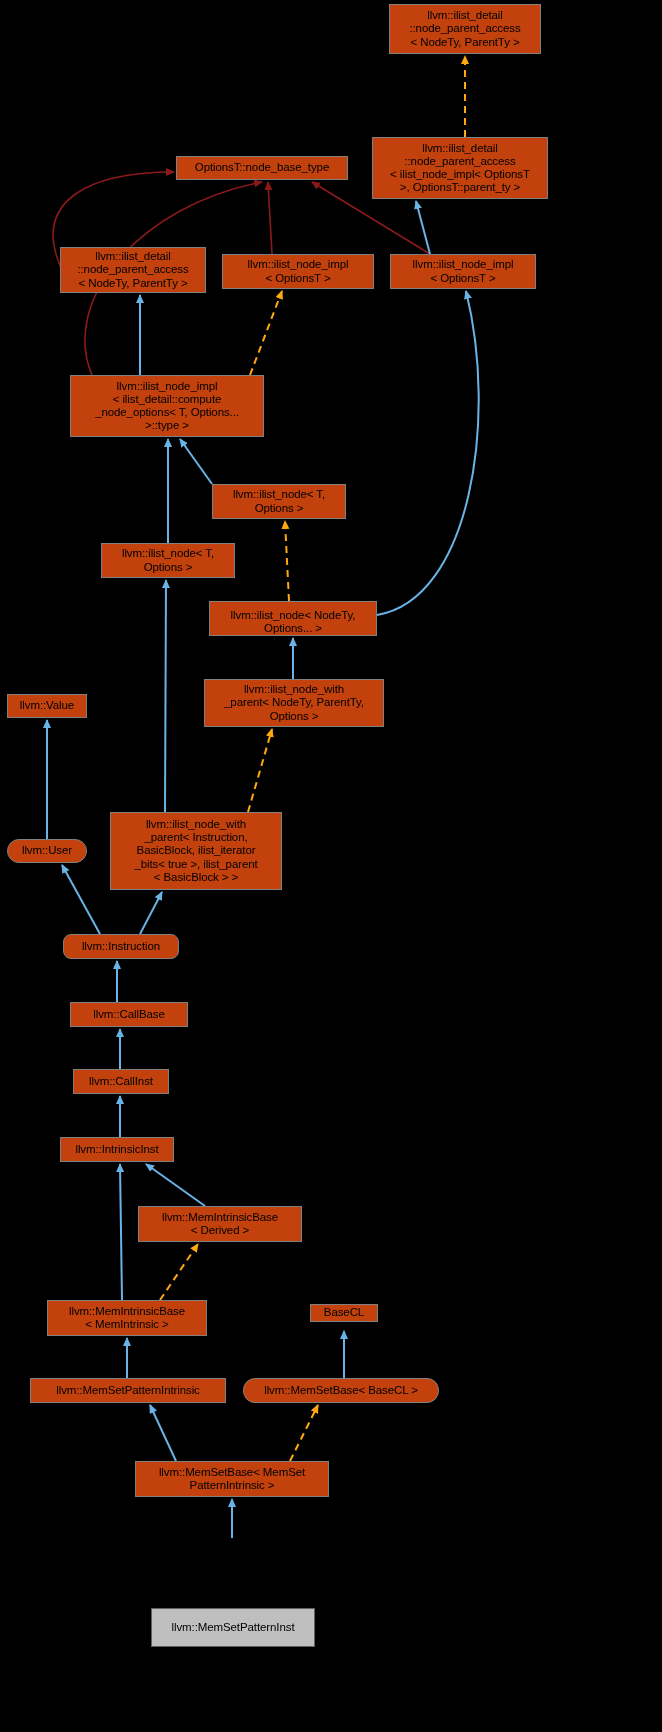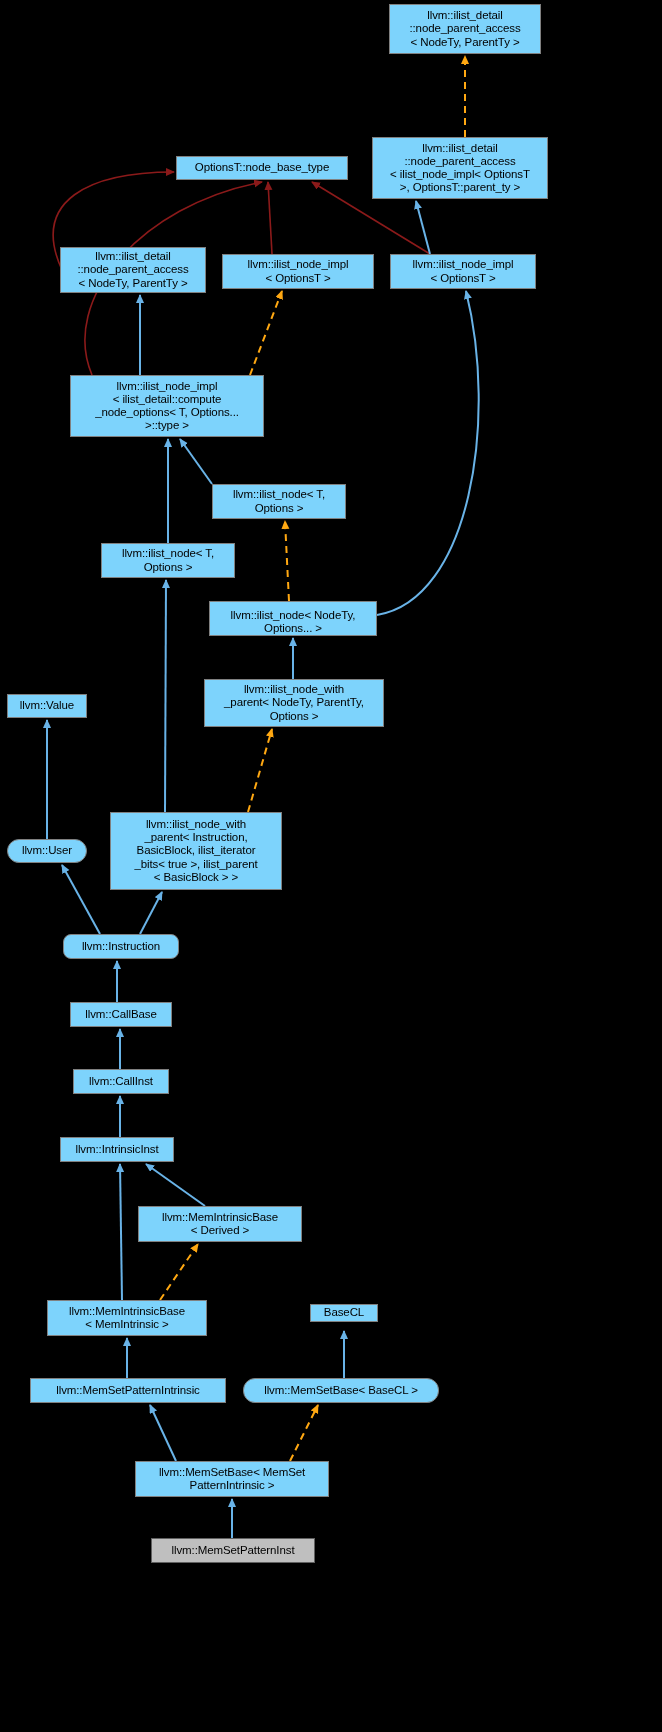--- a/index.html
+++ b/index.html
@@ -19,21 +19,21 @@
     position: absolute;
     left: 0;
     top: 0;
     width: 662px;
     height: 1732px;
     pointer-events: none;
   }
   .node {
     position: absolute;
     box-sizing: border-box;
-    background: #7dd3fc;
+    background: #c2410c;
     border: 1px solid #808080;
     color: #000000;
     font-size: 11.5px;
     line-height: 13.2px;
     text-align: center;
     display: flex;
     align-items: center;
     justify-content: center;
     white-space: pre;
     letter-spacing: -0.1px;
@@ -123,27 +123,27 @@
 _parent&lt; NodeTy, ParentTy,
 Options &gt;</span></div>
       <div class="node" style="left: 7px; top: 694px; width: 80px; height: 24px;"><span>llvm::Value</span></div>
       <div class="node" style="left: 110px; top: 812px; width: 172px; height: 78px;"><span>llvm::ilist_node_with
 _parent&lt; Instruction,
 BasicBlock, ilist_iterator
 _bits&lt; true &gt;, ilist_parent
 &lt; BasicBlock &gt; &gt;</span></div>
       <div class="node" style="left: 7px; top: 839px; width: 80px; height: 24px; border-radius: 12px;"><span>llvm::User</span></div>
       <div class="node" style="left: 63px; top: 934px; width: 116px; height: 25px; border-radius: 8px;"><span>llvm::Instruction</span></div>
-      <div class="node" style="left: 70px; top: 1002px; width: 102px; height: 25px;"><span>llvm::CallBase</span></div>
+      <div class="node" style="left: 70px; top: 1002px; width: 118px; height: 25px;"><span>llvm::CallBase</span></div>
       <div class="node" style="left: 73px; top: 1069px; width: 96px; height: 25px; justify-content: flex-end;"><span>llvm::CallInst</span></div>
       <div class="node" style="left: 60px; top: 1137px; width: 114px; height: 25px;"><span>llvm::IntrinsicInst</span></div>
       <div class="node" style="left: 138px; top: 1206px; width: 164px; height: 36px;"><span>llvm::MemIntrinsicBase
 &lt; Derived &gt;</span></div>
       <div class="node" style="left: 47px; top: 1300px; width: 160px; height: 36px;"><span>llvm::MemIntrinsicBase
 &lt; MemIntrinsic &gt;</span></div>
       <div class="node" style="left: 310px; top: 1304px; width: 68px; height: 18px;"><span>BaseCL</span></div>
       <div class="node" style="left: 30px; top: 1378px; width: 196px; height: 25px;"><span>llvm::MemSetPatternIntrinsic</span></div>
       <div class="node" style="left: 243px; top: 1378px; width: 196px; height: 25px; border-radius: 12px;"><span>llvm::MemSetBase&lt; BaseCL &gt;</span></div>
       <div class="node" style="left: 135px; top: 1461px; width: 194px; height: 36px;"><span>llvm::MemSetBase&lt; MemSet
 PatternIntrinsic &gt;</span></div>
-      <div class="node highlight" style="left: 151px; top: 1538px; width: 164px; height: 25px;"><span>llvm::MemSetPatternInst</span></div>
+      <div class="node highlight" style="left: 151px; top: 1608px; width: 164px; height: 39px;"><span>llvm::MemSetPatternInst</span></div>
     </div>
 </div>
 
 </body></html>

